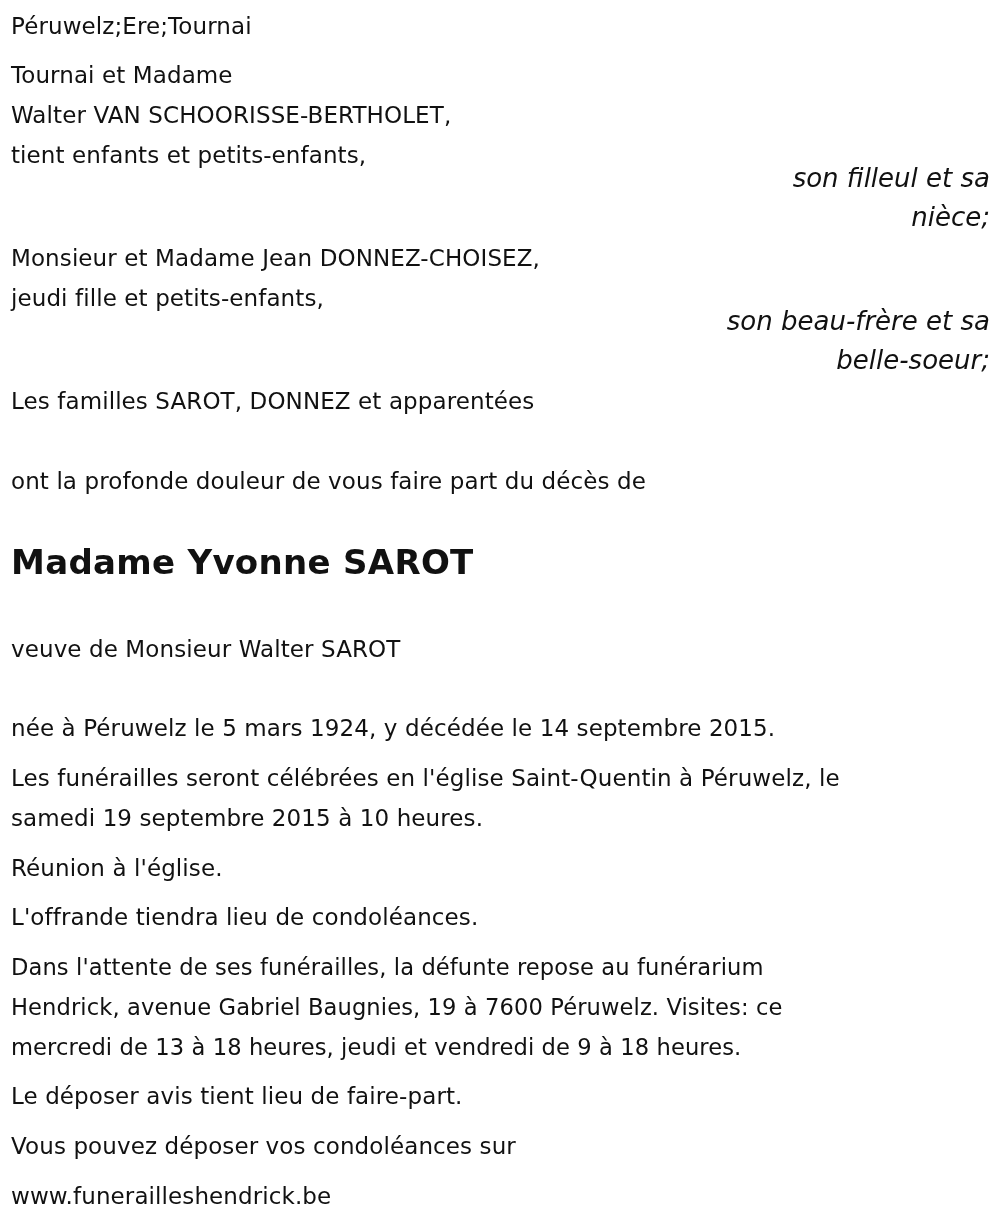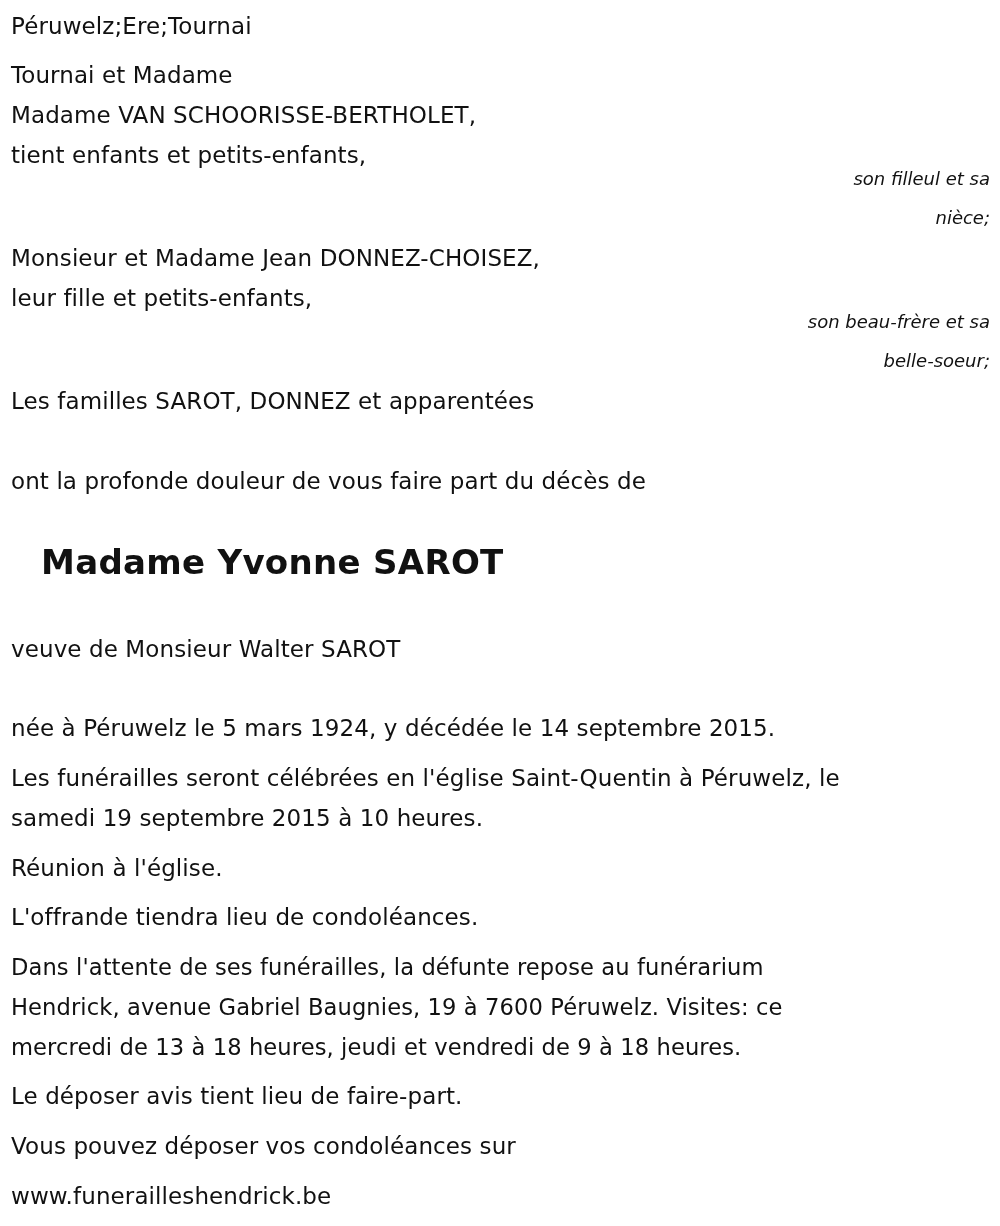--- a/index.html
+++ b/index.html
@@ -9,42 +9,42 @@
     color: #111111;
     font-size: 23px;
     position: relative;
   }
   .line {
     position: absolute; left: 11px; white-space: nowrap;
     line-height: 40px; letter-spacing: 0.1px;
   }
   .right {
     position: absolute; right: 10px; font-style: italic; text-align: left;
-    white-space: nowrap; line-height: 39px; font-size: 18px;
+    white-space: nowrap; line-height: 39px; font-size: 26px;
   }
   .title {
     position: absolute; left: 11px; font-weight: bold; font-size: 34px;
-    line-height: 50px; white-space: nowrap; letter-spacing: 0.3px; margin-left: 30px;
+    line-height: 50px; white-space: nowrap; letter-spacing: 0.3px;
   }
   .cond { font-size: 22.6px; text-align: center; }
 </style>
 </head>
 <body>
 
 <div>
   <div class="line" style="top:6px">Péruwelz;Ere;Tournai</div>
 
   <div class="line" style="top:55px">Tournai et Madame</div>
-  <div class="line" style="top:95px">Madame VAN SCHOORISSE-BERTHOLET,</div>
+  <div class="line" style="top:95px">Walter VAN SCHOORISSE-BERTHOLET,</div>
   <div class="line" style="top:135px">tient enfants et petits-enfants,</div>
   <div class="right" style="top:159px">son filleul et sa</div>
   <div class="right" style="top:198px">nièce;</div>
 
   <div class="line" style="top:238px">Monsieur et Madame Jean DONNEZ-CHOISEZ,</div>
-  <div class="line" style="top:278px">leur fille et petits-enfants,</div>
+  <div class="line" style="top:278px">jeudi fille et petits-enfants,</div>
   <div class="right" style="top:302px">son beau-frère et sa</div>
   <div class="right" style="top:341px">belle-soeur;</div>
 
   <div class="line" style="top:381px">Les familles SAROT, DONNEZ et apparentées</div>
 
   <div class="line" style="top:461px">ont la profonde douleur de vous faire part du décès de</div>
 
   <div class="title" style="top:537px">Madame Yvonne SAROT</div>
 
   <div class="line" style="top:629px">veuve de Monsieur Walter SAROT</div>

